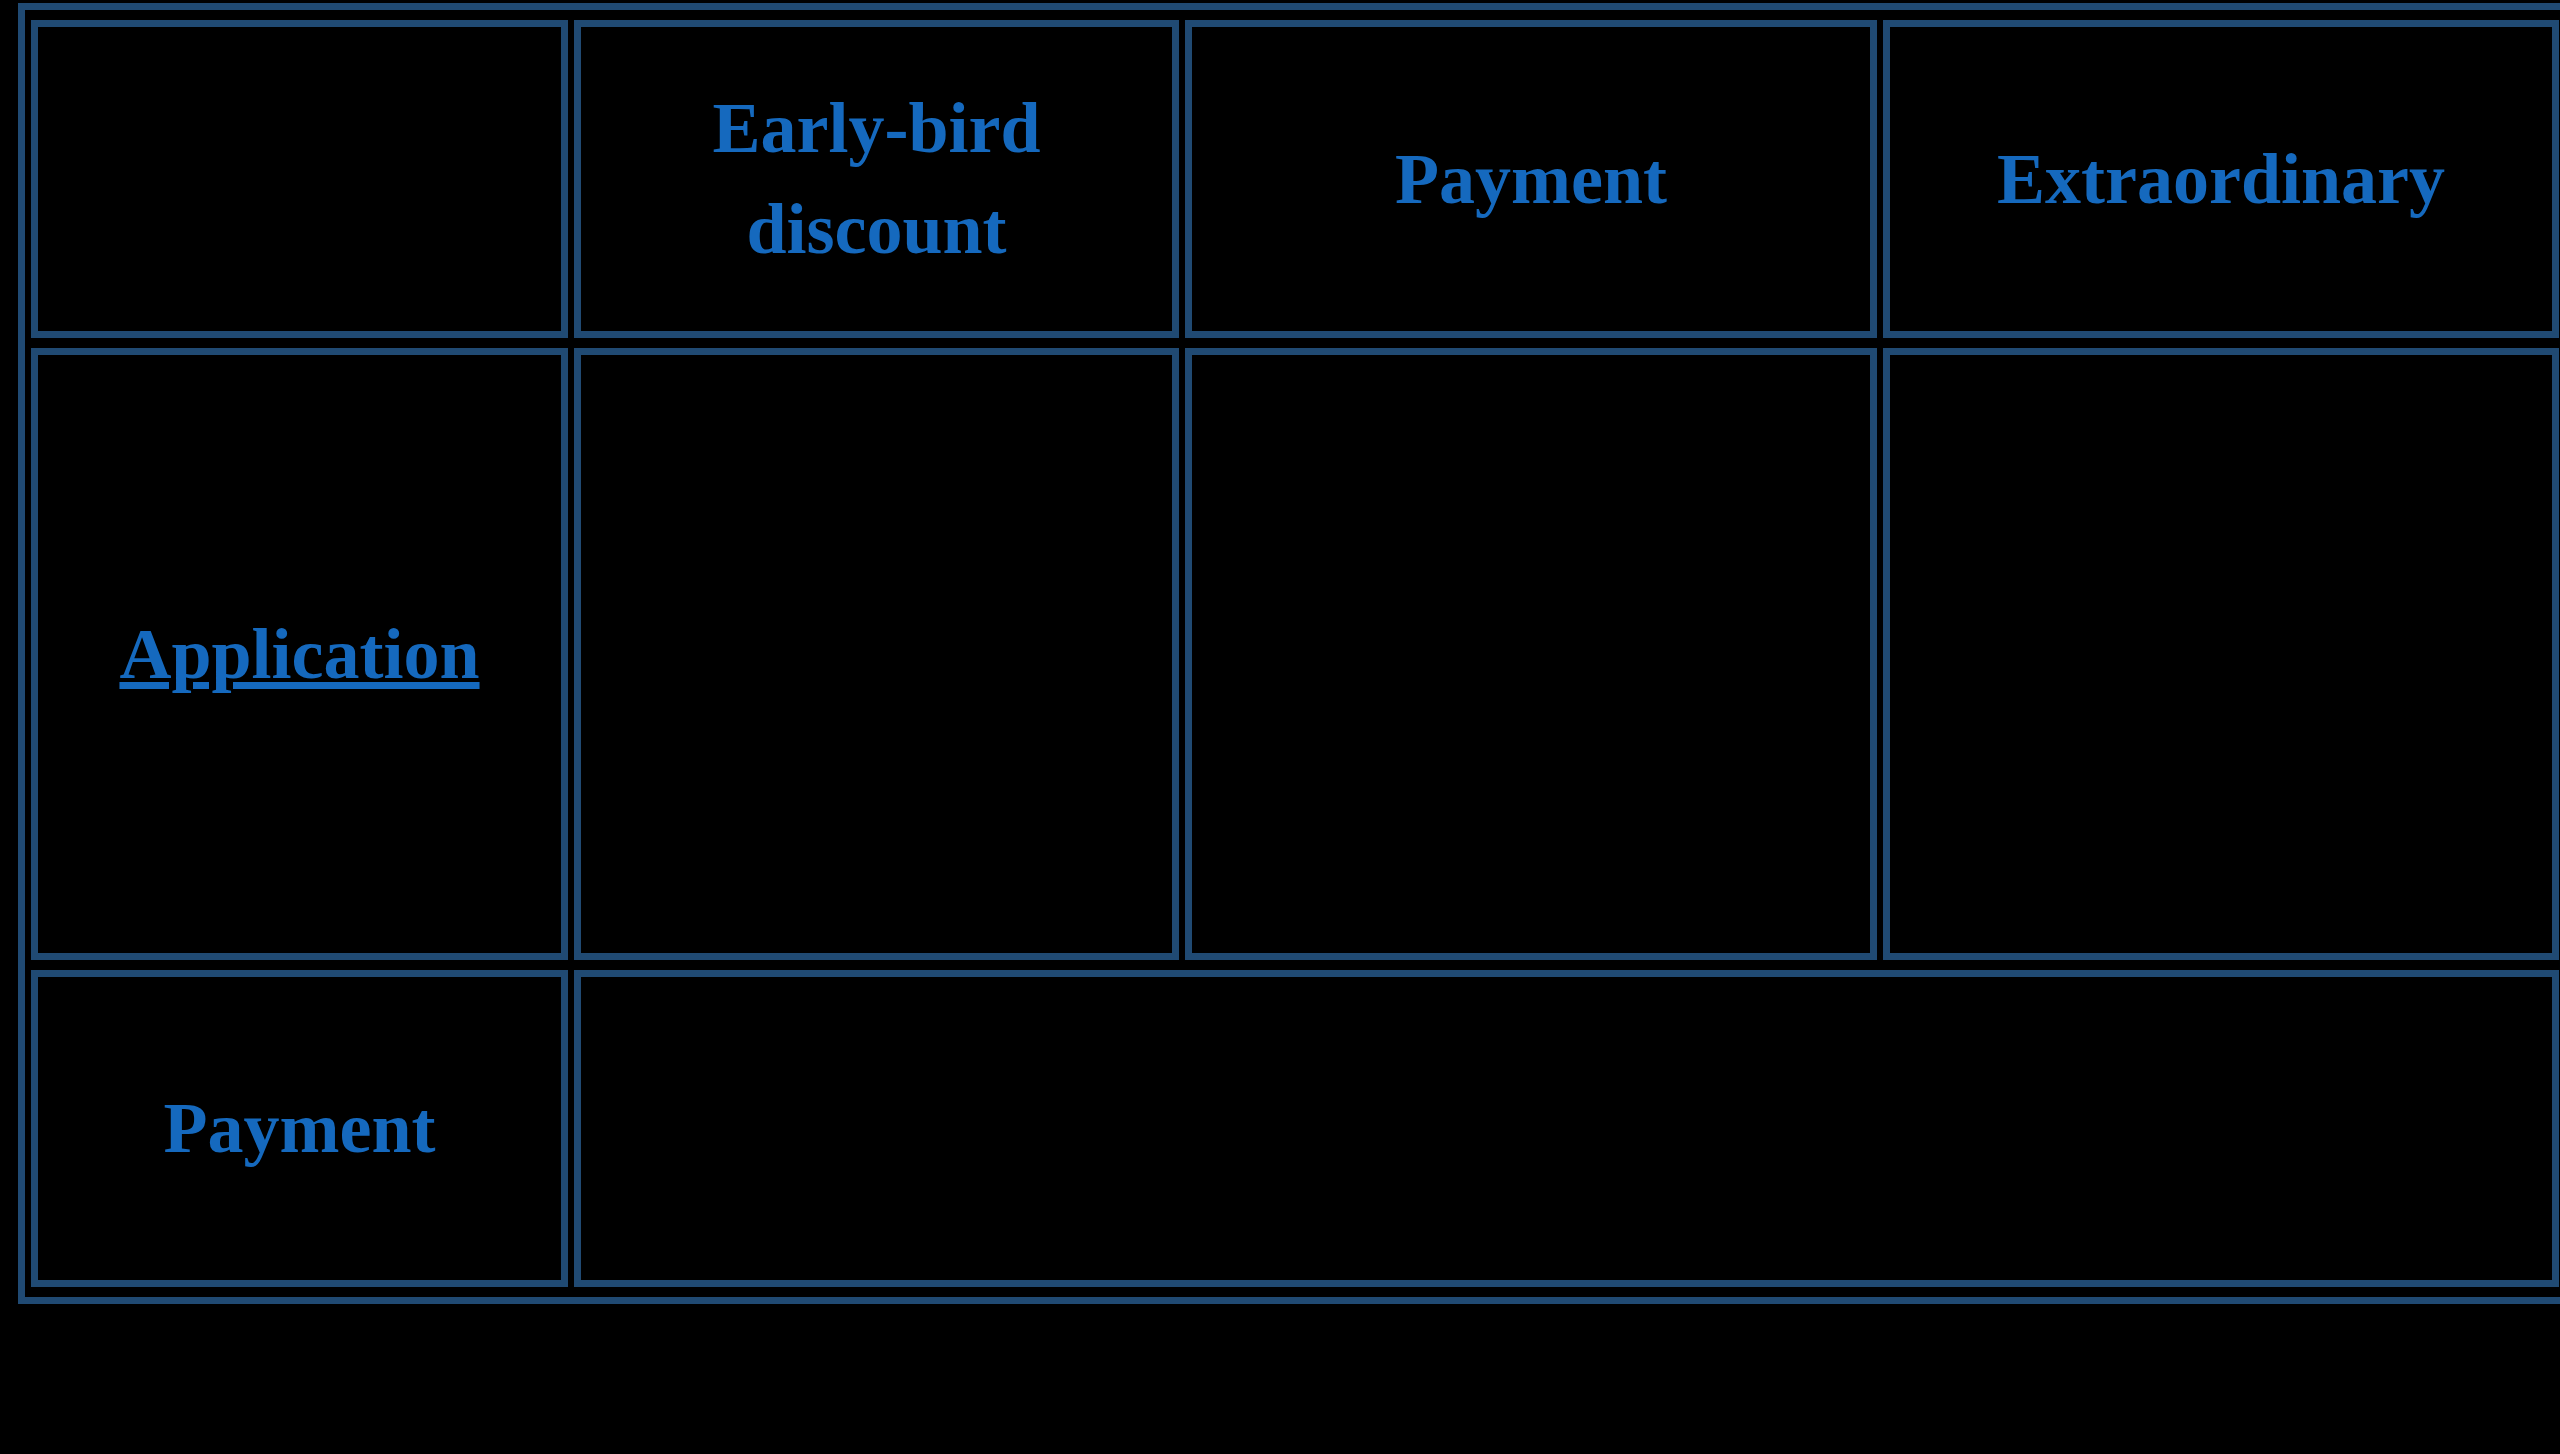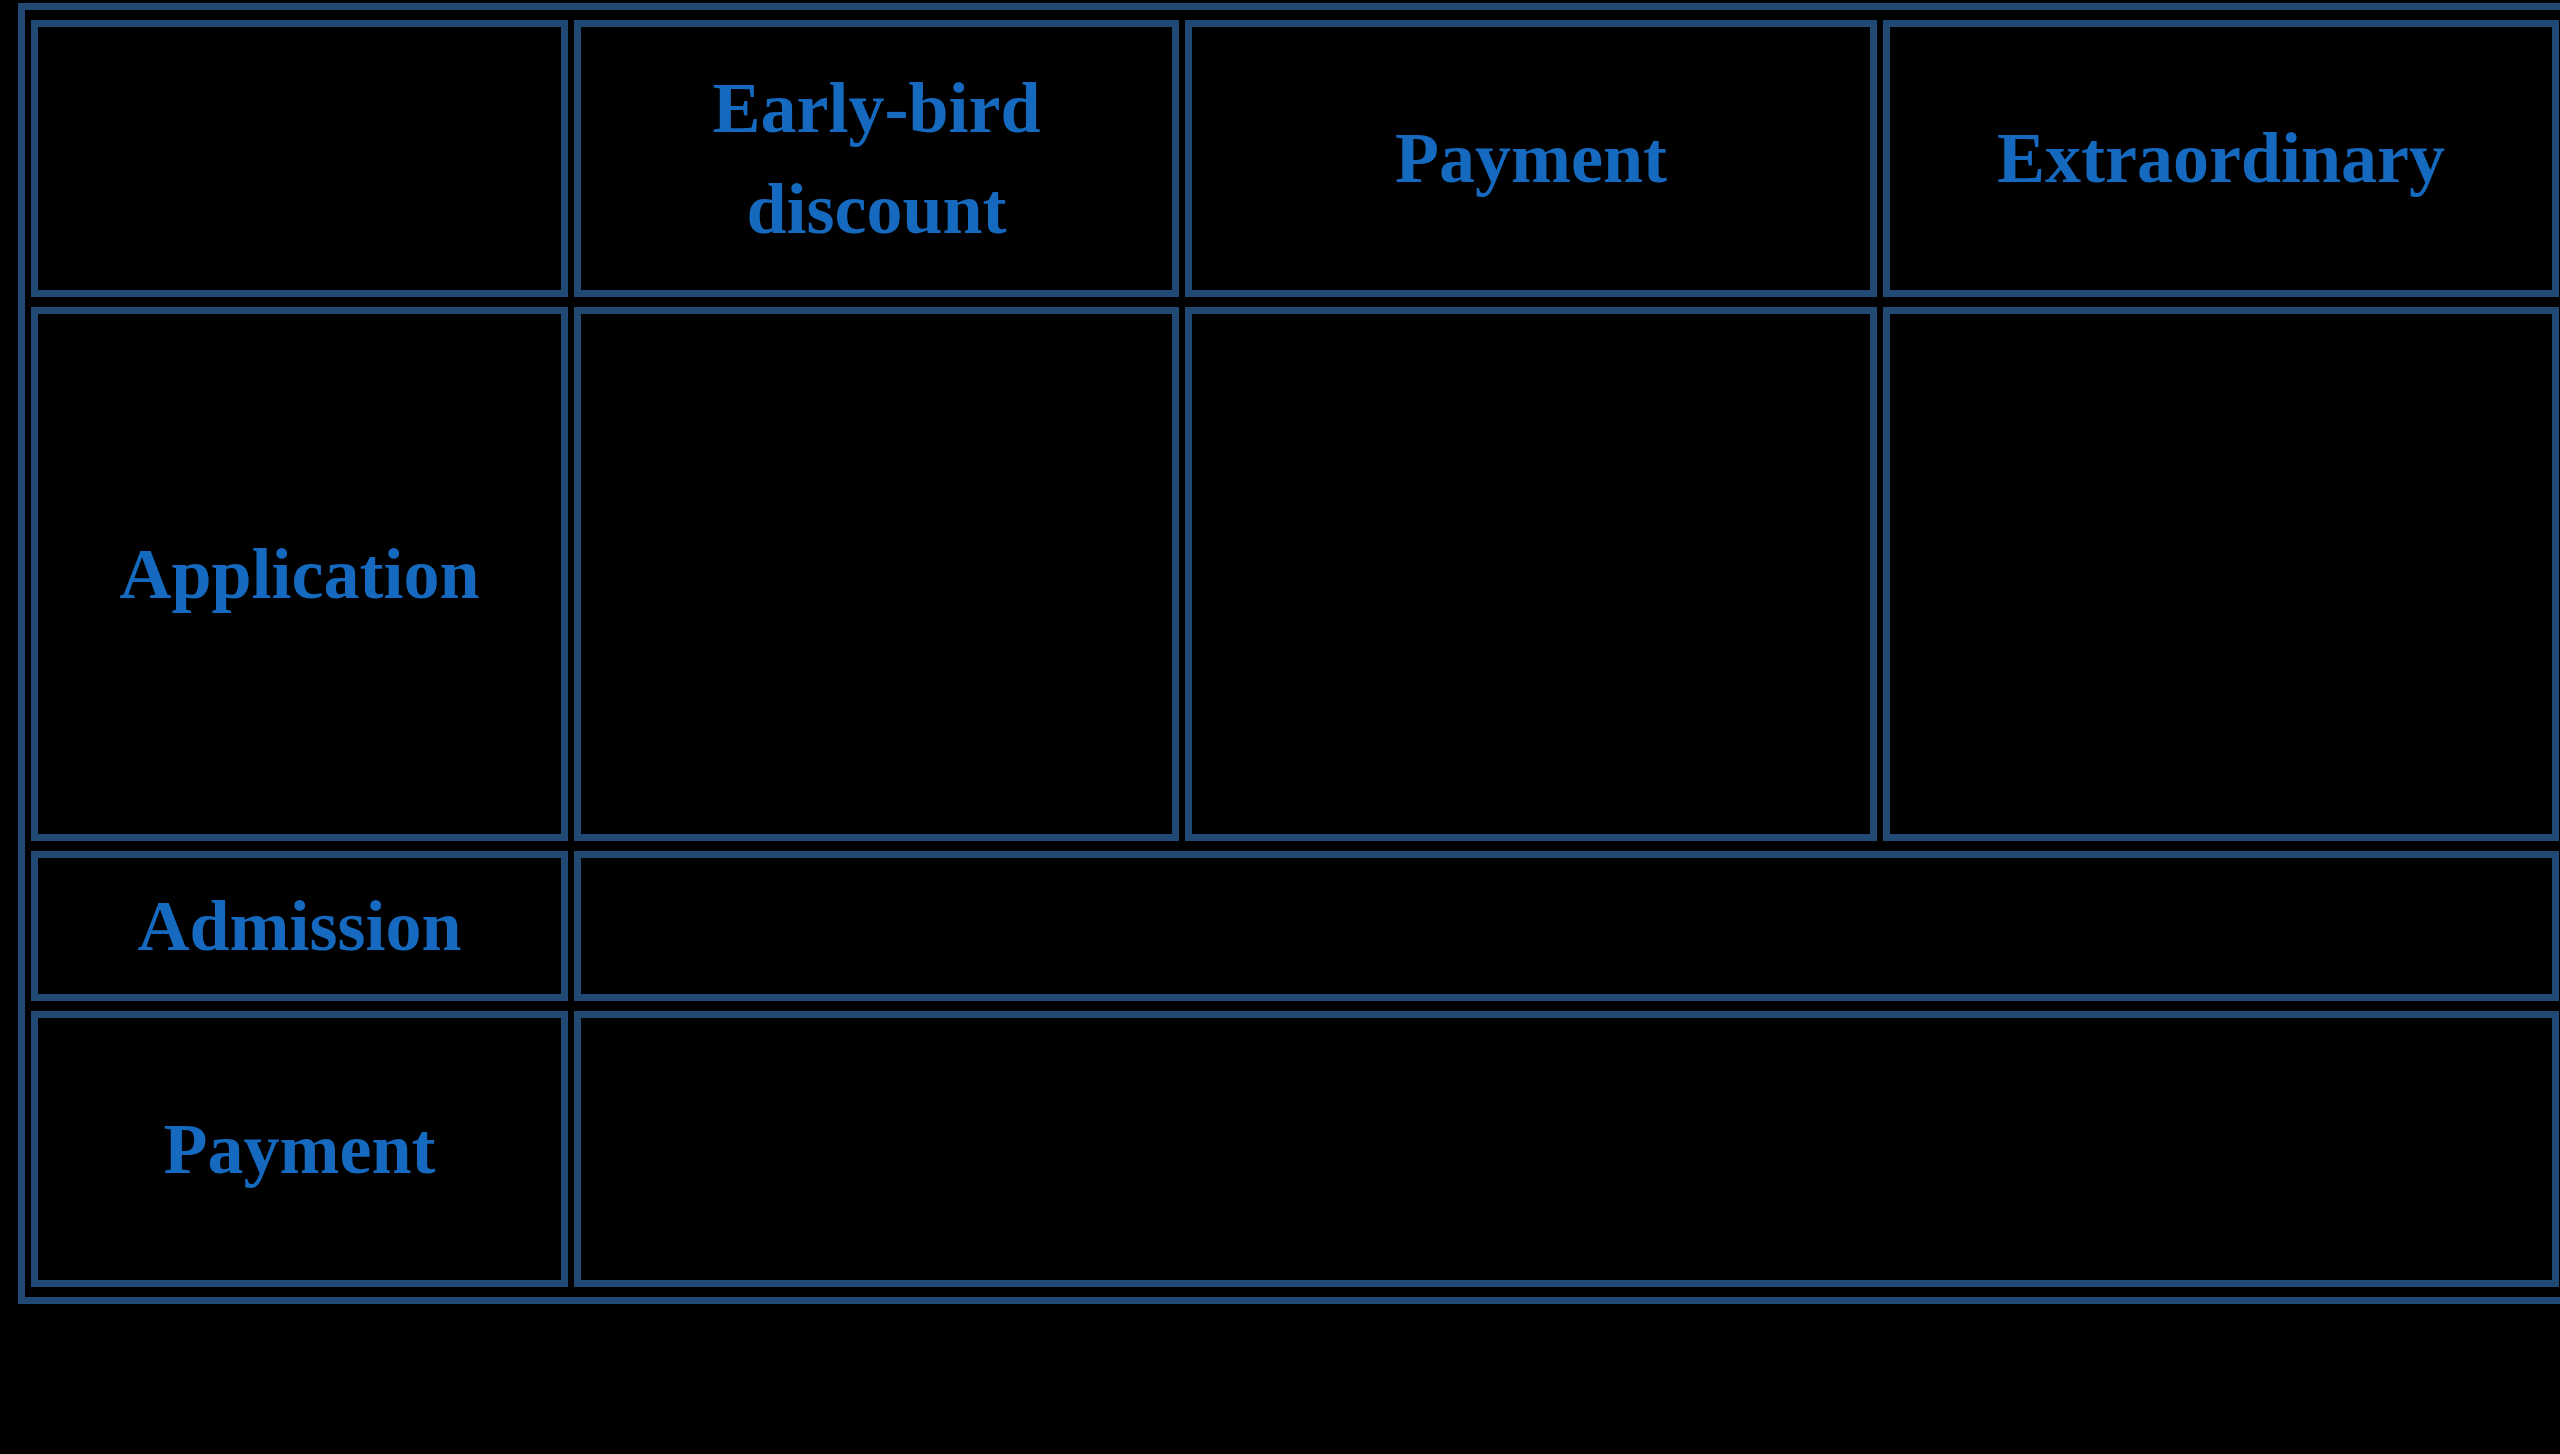--- a/index.html
+++ b/index.html
@@ -58,21 +58,21 @@
     white-space: pre-line;   
     line-height: 1.4;
   }
 
   table.pricing th.row-header {
     line-height: 1.2;
   }
 
   
   tr.r-head   > * { height: 223px; }
-  tr.r-app    > * { height: 429px; }
+  tr.r-app    > * { height: 429px; text-decoration: underline; }
   tr.r-adm    > * { height: 121px; }
   tr.r-pay    > * { height: 222px; }
   tr.r-cls    > * { height: 222px; }
 
   col.c-label { width: 537px; }
   col.c-eb    { width: 605px; }
   col.c-ord   { width: 692px; }
   col.c-ext   { width: auto;  }
 </style>
 </head>
@@ -97,24 +97,20 @@
         <th class="col-header">Extraordinary</th>
       </tr>
 
       <tr class="r-app">
         <th class="row-header">Application</th>
         <td></td>
         <td></td>
         <td></td>
       </tr>
 
-      <tr class="r-adm">
-        <th class="row-header">Admission</th>
-        <td colspan="3"></td>
-      </tr>
 
 
       <tr class="r-cls">
         <th class="row-header">Payment</th>
         <td colspan="3"></td>
       </tr>
     </tbody>
       </table>
   </div>
 </div>

